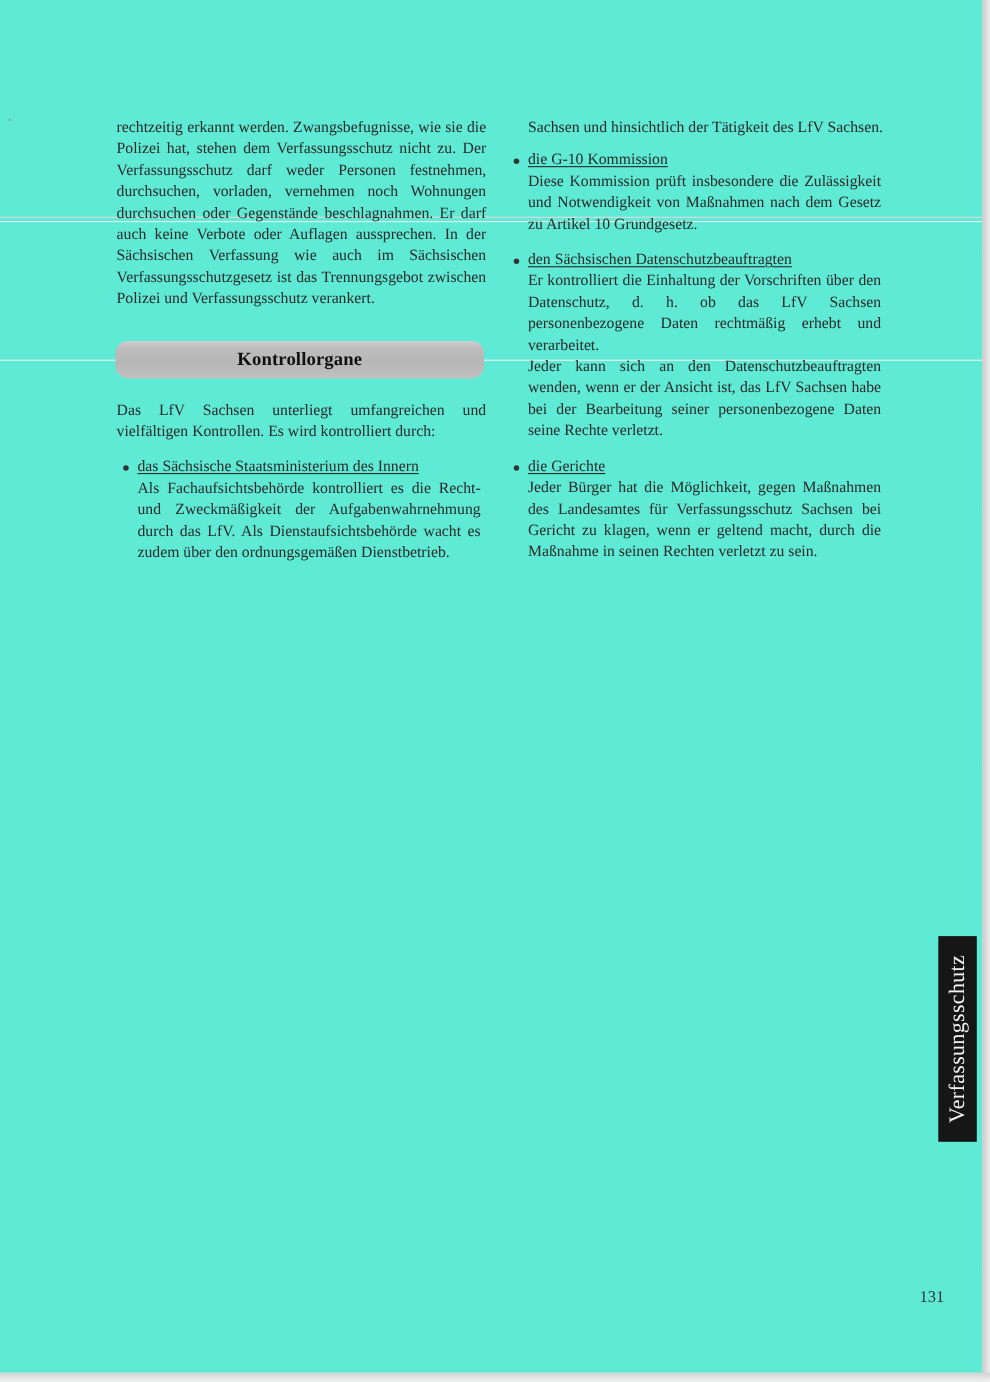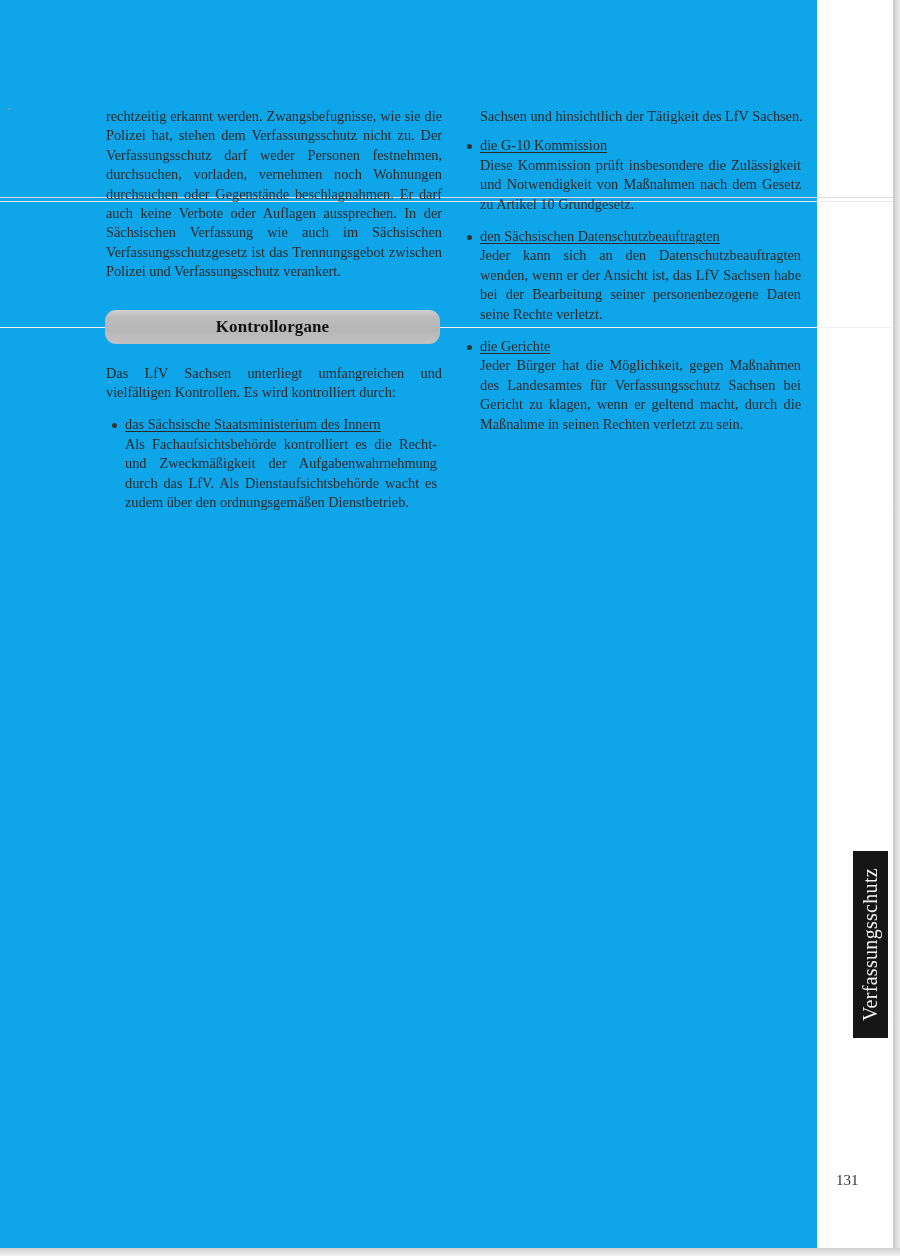--- a/index.html
+++ b/index.html
@@ -2,21 +2,21 @@
 <html><head>
   <meta charset="utf-8">
   <style>
     html, body { margin: 0; padding: 0; }
     body {
       width: 900px; height: 1256px; position: relative; overflow: hidden;
       background: #ffffff;
       font-family: "Liberation Serif", "DejaVu Serif", serif;
       color: #2a2a2a;
     }
-    .page { position: absolute; left: 0; top: 0; width: 817px; height: 1248px; background: #0ea5e9; }
+    .page { position: absolute; left: 0; top: 0; width: 893px; height: 1248px; background: #5eead4; }
     .shadow-right {
       position: absolute; left: 893px; top: 0; width: 7px; height: 1256px;
       background: linear-gradient(to right, #c8c8c8, #d9d9d9 40%, #ececec);
     }
     .shadow-bottom {
       position: absolute; left: 0; top: 1248px; width: 900px; height: 8px;
       background: linear-gradient(to bottom, #d2d2d2, #e2e2e2 50%, #f2f2f2);
     }
     .scan-line { position: absolute; left: 0; height: 1px; background: #dcdcdc; }
     .speck { position: absolute; left: 8px; top: 108px; width: 2px; height: 2px; background: #999; border-radius: 1px; }
@@ -85,20 +85,21 @@
 
   <div class="col right">
     <p class="first">Sachsen und hinsichtlich der Tätigkeit des LfV Sachsen.</p>
     <ul class="ctrl" style="margin-left:-14px;">
       <li>
         <span class="item-title">die G-10 Kommission</span>
         <span class="item-text">Diese Kommission prüft insbesondere die Zulässigkeit und Notwendigkeit von Maßnahmen nach dem Gesetz zu Artikel 10 Grundgesetz.</span>
       </li>
       <li>
         <span class="item-title">den Sächsischen Datenschutzbeauftragten</span>
+        <span class="item-text">Er kontrolliert die Einhaltung der Vorschriften über den Datenschutz, d. h. ob das LfV Sachsen personenbezogene Daten rechtmäßig erhebt und verarbeitet.</span>
         <span class="item-text">Jeder kann sich an den Datenschutzbeauftragten wenden, wenn er der Ansicht ist, das LfV Sachsen habe bei der Bearbeitung seiner personenbezogene Daten seine Rechte verletzt.</span>
       </li>
       <li>
         <span class="item-title">die Gerichte</span>
         <span class="item-text">Jeder Bürger hat die Möglichkeit, gegen Maßnahmen des Landesamtes für Verfassungsschutz Sachsen bei Gericht zu klagen, wenn er geltend macht, durch die Maßnahme in seinen Rechten verletzt zu sein.</span>
       </li>
     </ul>
   </div>
 
   <div class="side-tab">

